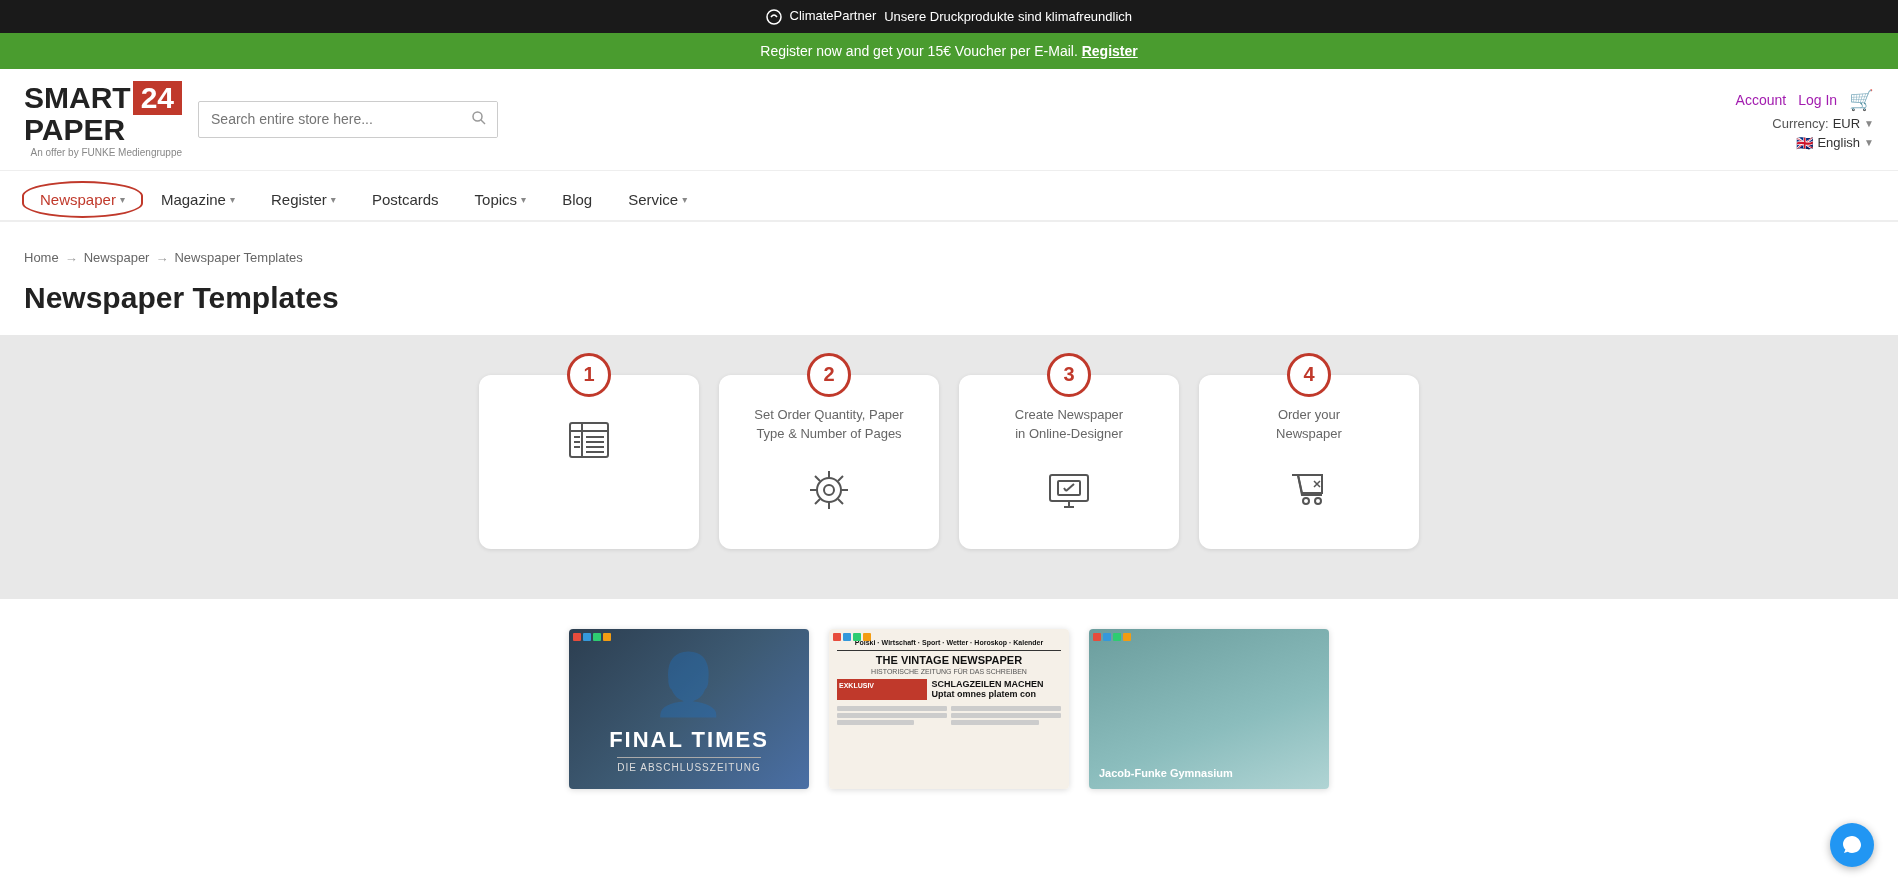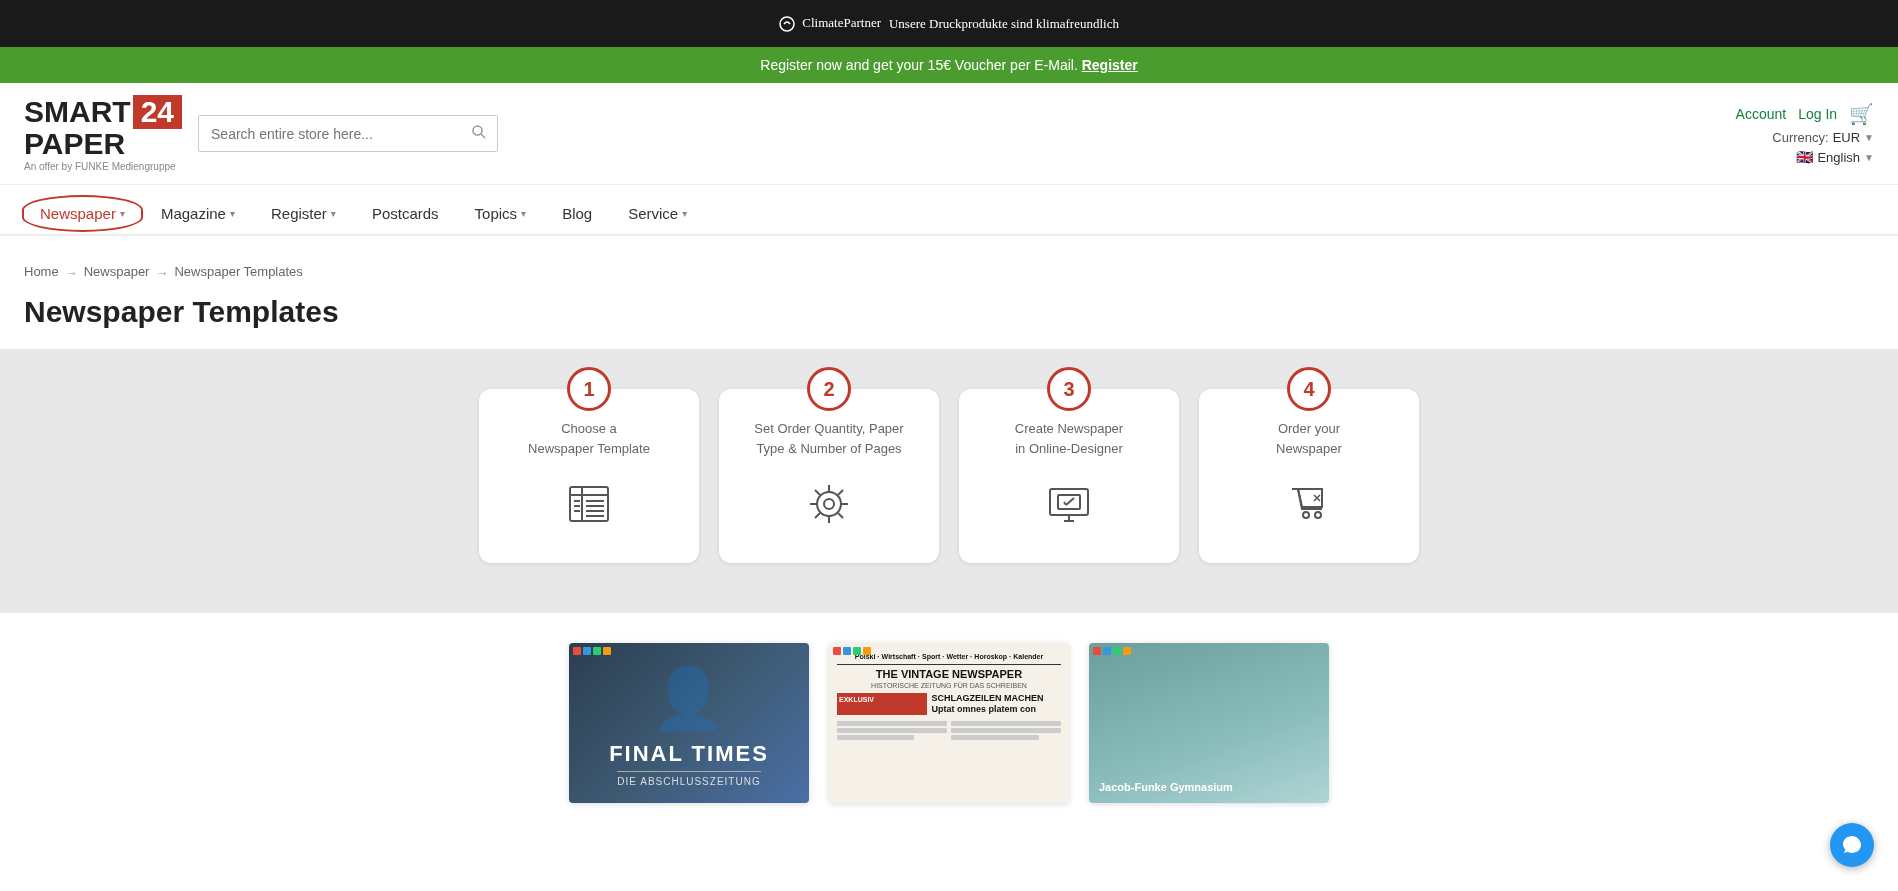--- a/index.html
+++ b/index.html
@@ -3,27 +3,26 @@
   <meta charset="utf-8">
   <style>
     * { margin: 0; padding: 0; box-sizing: border-box; }
     body { font-family: Arial, sans-serif; font-size: 14px; color: #333; background: #fff; }
 
     
     .top-bar {
       background: #1a1a1a;
       color: #fff;
       text-align: center;
-      padding: 15px 16px;
+      padding: 8px 16px;
       font-size: 13px;
       display: flex;
       align-items: center;
       justify-content: center;
       gap: 8px;
-      font-family: Liberation Serif, serif;
     }
 
     
     .promo-bar {
       background: #4a9c2f;
       color: #fff;
       text-align: center;
       padding: 10px;
       font-size: 14px;
     }
@@ -68,21 +67,21 @@
       display: flex;
       flex-direction: column;
       align-items: flex-end;
       gap: 4px;
     }
     .header-top-actions {
       display: flex;
       align-items: center;
       gap: 12px;
     }
-    .header-top-actions a { color: #15803d; text-decoration: none; font-size: 14px; }
+    .header-top-actions a { color: #a21caf; text-decoration: none; font-size: 14px; }
     .cart-icon { font-size: 20px; color: #333; }
     .currency-row, .language-row {
       font-size: 13px;
       color: #555;
       display: flex;
       align-items: center;
       gap: 4px;
     }
     .flag { font-size: 14px; }
 
@@ -301,21 +300,21 @@
     .logo-paper { font-size: 30px; font-weight: 900; color: #222; line-height: 1; }
     .logo-24 {
       background: #c0392b;
       color: #fff;
       font-size: 30px;
       font-weight: 900;
       padding: 2px 8px;
       line-height: 1;
       margin-left: 2px;
     }
-    .logo-tagline { font-size: 10px; color: #888; margin-top: 2px; }
+    .logo-tagline { font-size: 10px; color: #888; margin-top: 2px; text-align: right; }
   </style>
 </head>
 <body>
 
 <div class="top-bar">
   <span>
     <svg width="16" height="16" viewBox="0 0 16 16" fill="none" style="vertical-align:middle;margin-right:4px;">
       <circle cx="8" cy="8" r="7" stroke="white" stroke-width="1.5" fill="none"></circle>
       <path d="M5 8 Q8 4 11 8" stroke="white" stroke-width="1.5" fill="none"></path>
     </svg>
@@ -412,21 +411,20 @@
 </div>
 
 <div class="page-title">Newspaper Templates</div>
 
 <div class="steps-section">
 
   <div class="step-card">
     <div class="step-number">
       <span>1</span>
     </div>
-    <div class="step-label">Choose a<br>Newspaper Template</div>
     <div class="step-icon">
       <svg width="50" height="50" viewBox="0 0 50 50" fill="none" stroke="#555" stroke-width="2">
         <rect x="6" y="8" width="38" height="34" rx="2"></rect>
         <line x1="6" y1="16" x2="44" y2="16"></line>
         <line x1="18" y1="8" x2="18" y2="42"></line>
         <line x1="10" y1="22" x2="16" y2="22"></line>
         <line x1="10" y1="27" x2="16" y2="27"></line>
         <line x1="10" y1="32" x2="16" y2="32"></line>
         <line x1="22" y1="22" x2="40" y2="22"></line>
         <line x1="22" y1="27" x2="40" y2="27"></line>

